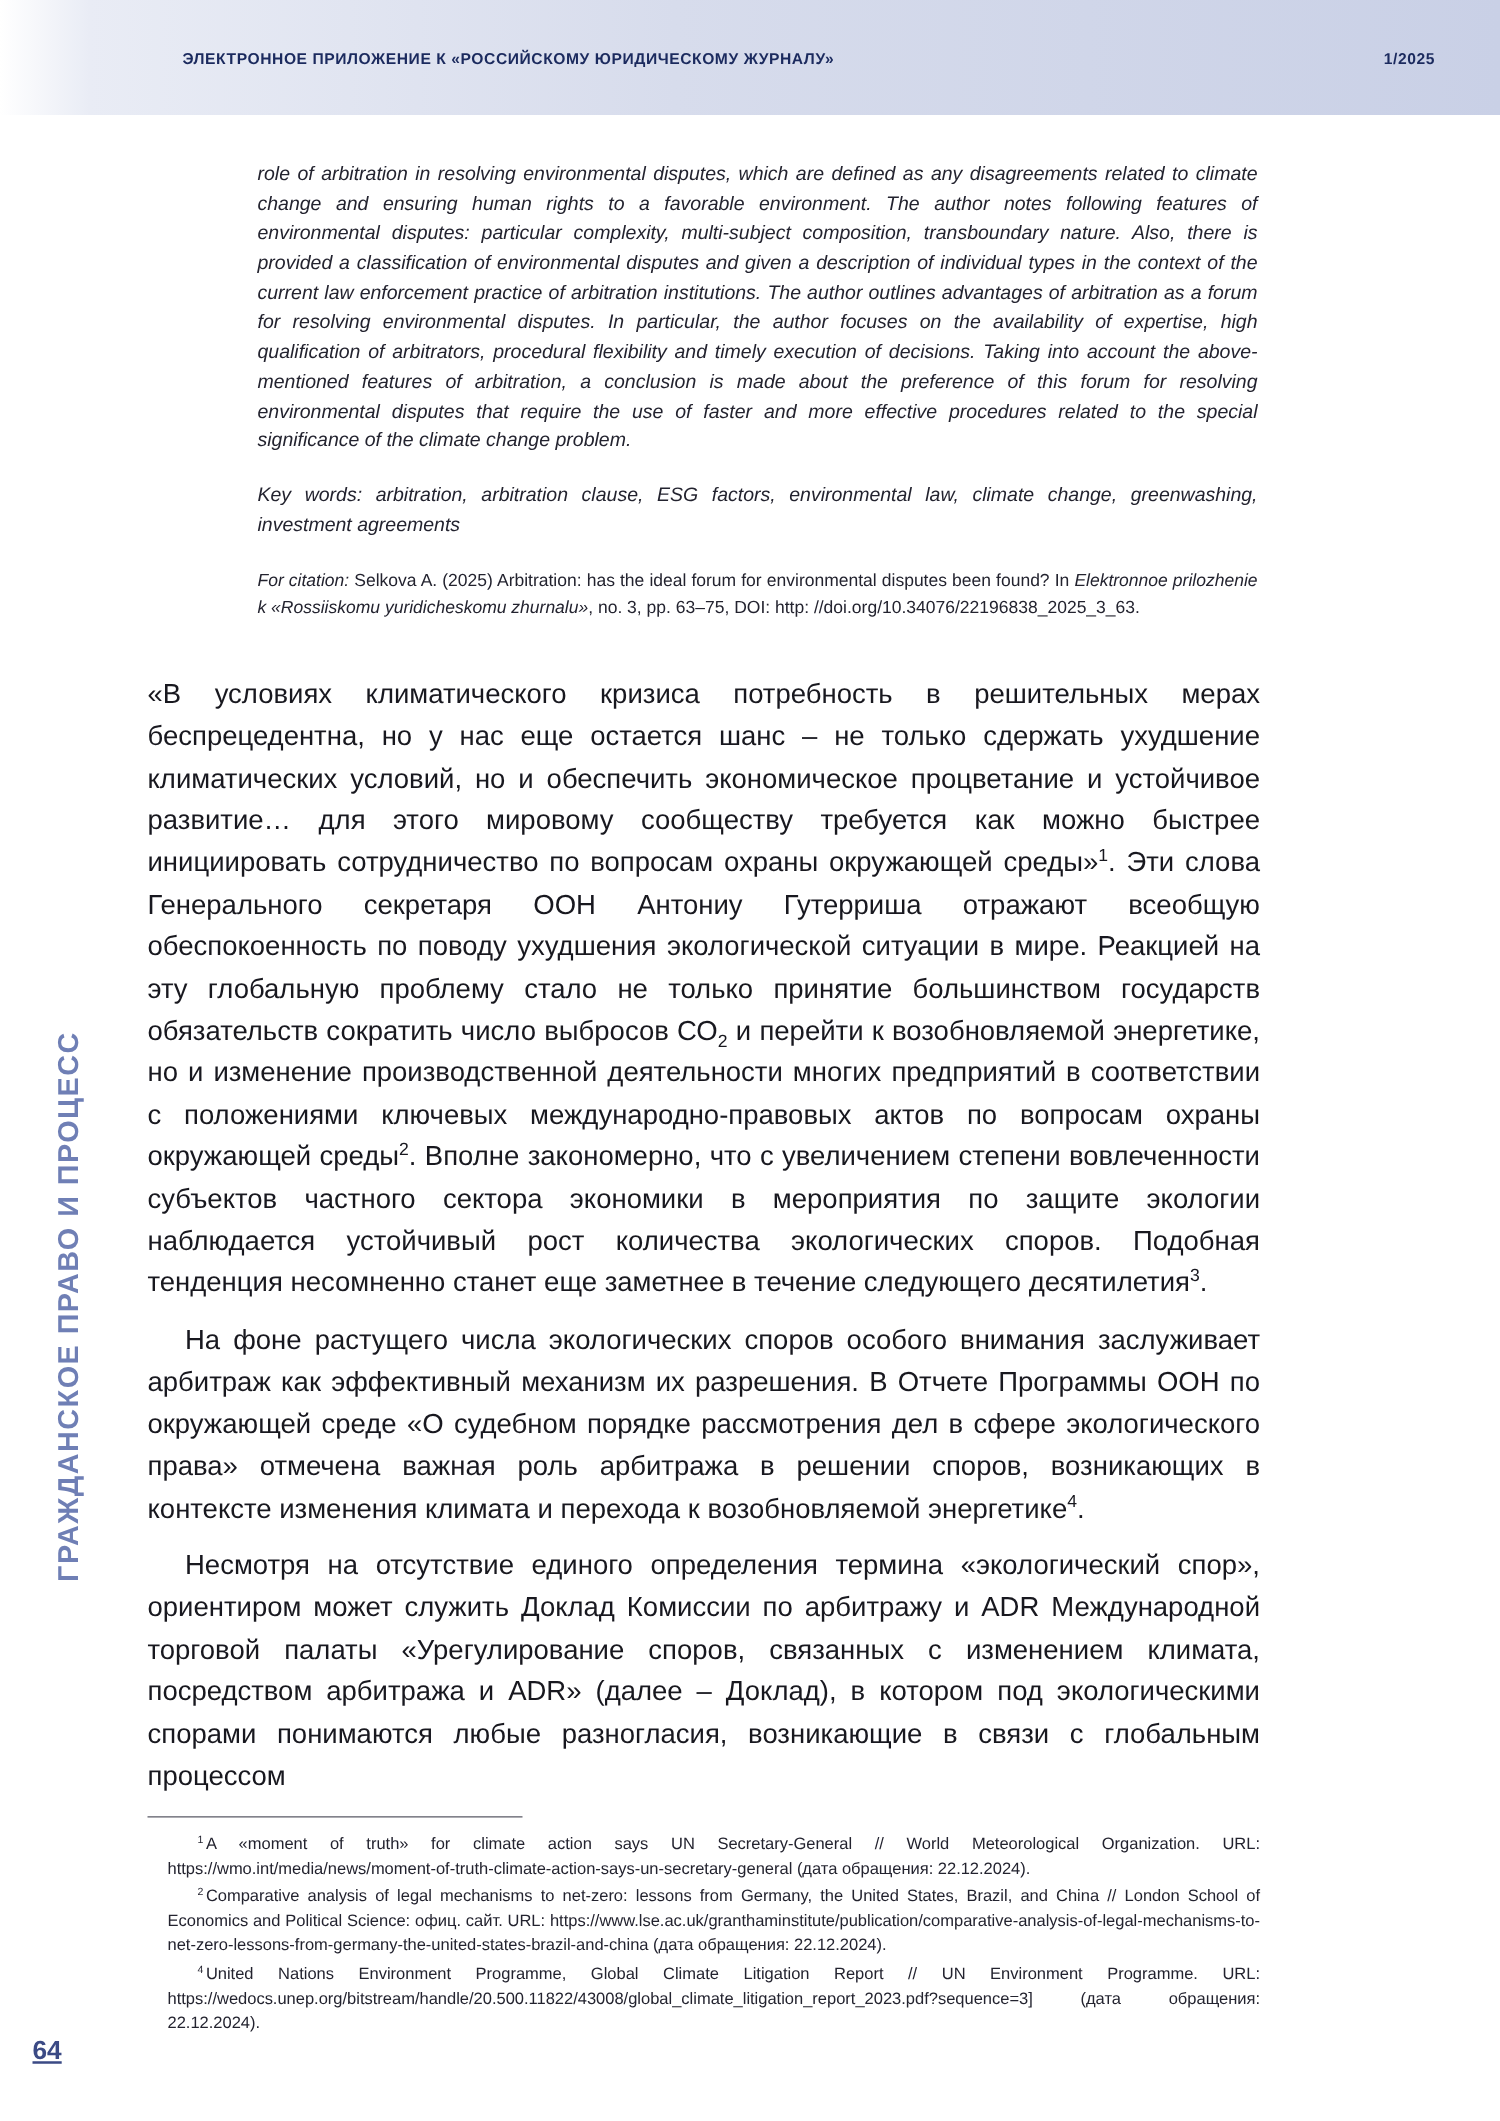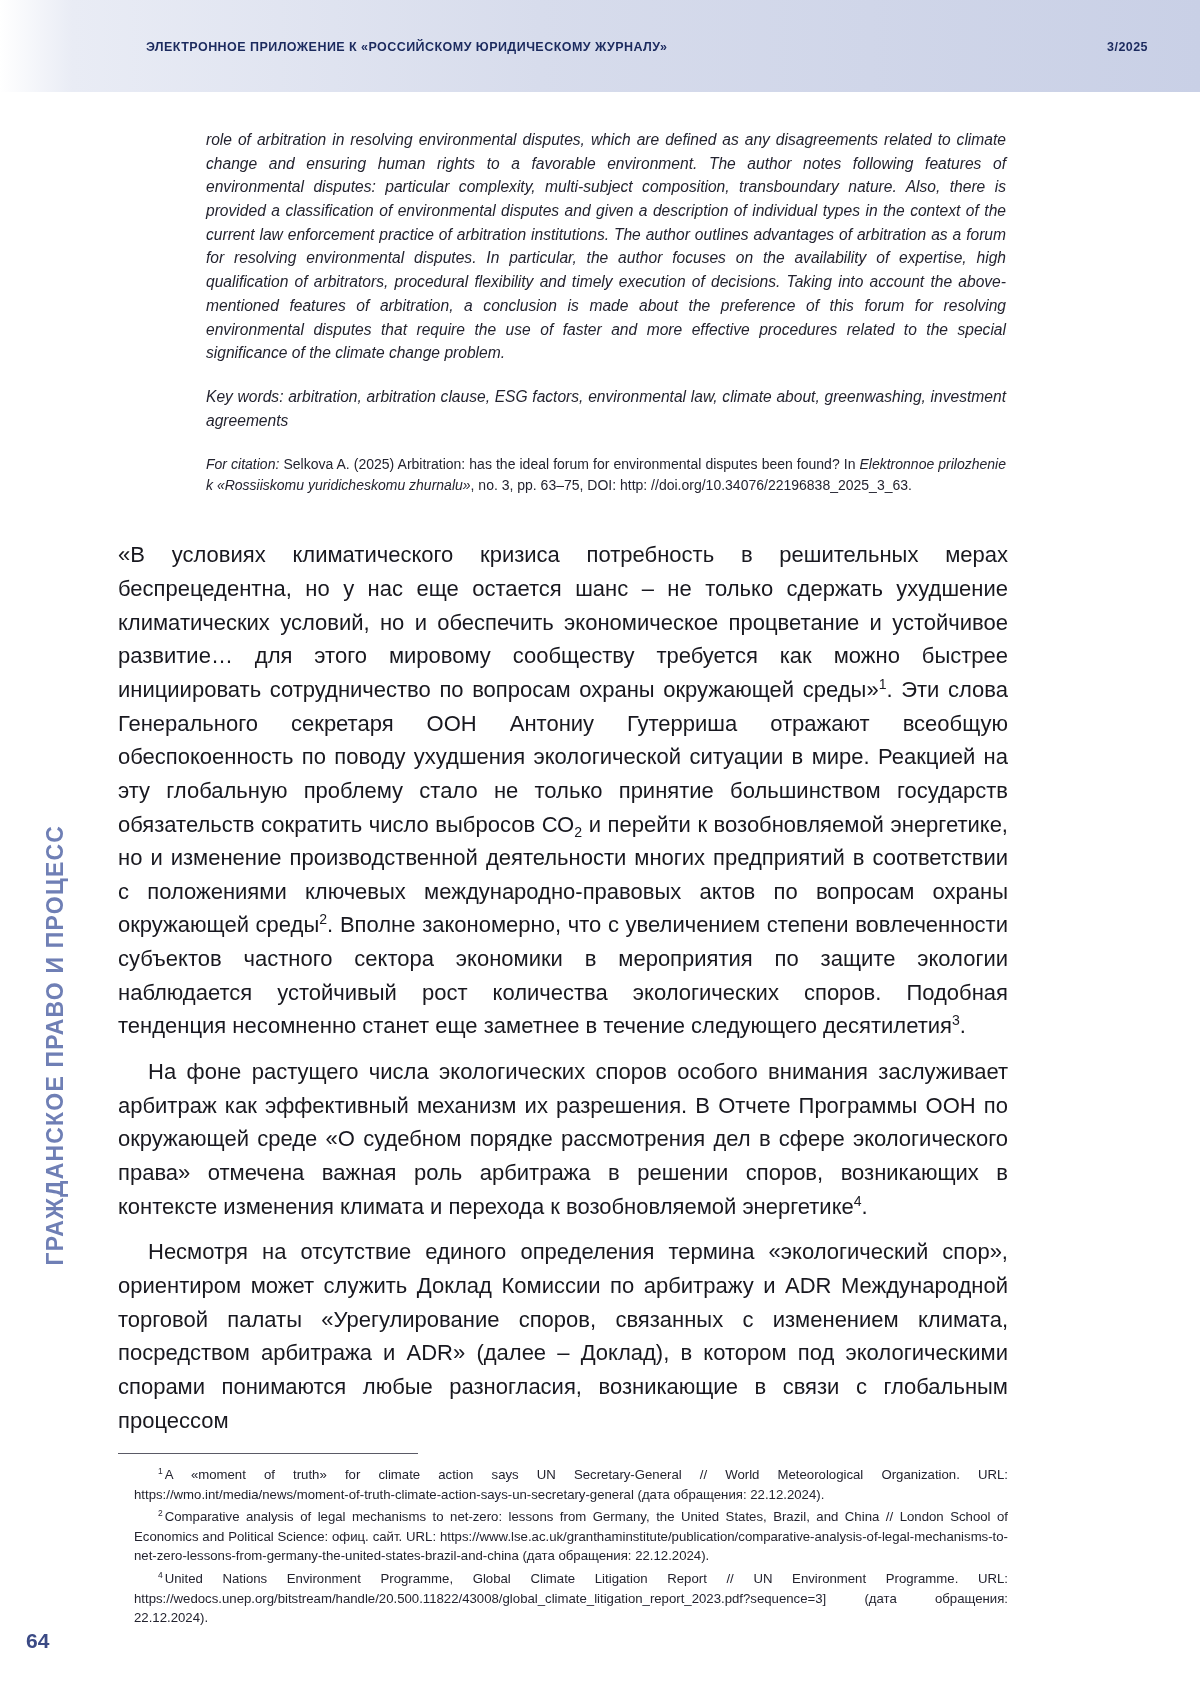--- a/index.html
+++ b/index.html
@@ -72,20 +72,21 @@
     color: #6f7fb5;
     white-space: nowrap;
   }
   .page-number {
     position: absolute;
     left: 26px;
     bottom: 44px;
     font-size: 21px;
     font-weight: bold;
     color: #3b4a85;
+    text-decoration: underline;
   }
 
   
   .content {
     position: absolute;
     left: 118px;
     top: 128px;
     width: 890px;
   }
 
@@ -165,34 +166,34 @@
   .footnotes p sup {
     margin-right: 2px;
   }
 </style>
 </head>
 <body>
 
 <div class="header-band">
   <div class="header-inner">
     <div class="header-title">ЭЛЕКТРОННОЕ ПРИЛОЖЕНИЕ К «РОССИЙСКОМУ ЮРИДИЧЕСКОМУ ЖУРНАЛУ»</div>
-    <div class="header-issue">3/2025</div>
+    <div class="header-issue">1/2025</div>
   </div>
 </div>
 
 <div class="side-rail">
   <div class="side-label">ГРАЖДАНСКОЕ ПРАВО И ПРОЦЕСС</div>
   <div class="page-number">64</div>
 </div>
 
 <div class="content">
 
   <div class="abstract">
     <p>role of arbitration in resolving environmental disputes, which are defined as any disagreements related to climate change and ensuring human rights to a favorable environment. The author notes following features of environmental disputes: particular complexity, multi-subject composition, transboundary nature. Also, there is provided a classification of environmental disputes and given a description of individual types in the context of the current law enforcement practice of arbitration institutions. The author outlines advantages of arbitration as a forum for resolving environmental disputes. In particular, the author focuses on the availability of expertise, high qualification of arbitrators, procedural flexibility and timely execution of decisions. Taking into account the above-mentioned features of arbitration, a conclusion is made about the preference of this forum for resolving environmental disputes that require the use of faster and more effective procedures related to the special significance of the climate change problem.</p>
-    <p class="keywords">Key words: arbitration, arbitration clause, ESG factors, environmental law, climate about, greenwashing, investment agreements</p>
+    <p class="keywords">Key words: arbitration, arbitration clause, ESG factors, environmental law, climate change, greenwashing, investment agreements</p>
   </div>
 
   <div class="citation">
     <span class="lbl">For citation:</span><span> Selkova A. (2025) Arbitration: has the ideal forum for environmental disputes been found? In </span><span class="src">Elektronnoe prilozhenie k «Rossiiskomu yuridicheskomu zhurnalu»</span><span>, no. 3, pp. 63–75, DOI: http: //doi.org/10.34076/22196838_2025_3_63.</span>
   </div>
 
   <div class="body-text">
     <p><span>«В условиях климатического кризиса потребность в решительных мерах беспрецедентна, но у нас еще остается шанс – не только сдержать ухудшение климатических условий, но и обеспечить экономическое процветание и устойчивое развитие… для этого мировому сообществу требуется как можно быстрее инициировать сотрудничество по вопросам охраны окружающей среды»</span><sup>1</sup><span>. Эти слова Генерального секретаря ООН Антониу Гутерриша отражают всеобщую обеспокоенность по поводу ухудшения экологической ситуации в мире. Реакцией на эту глобальную проблему стало не только принятие большинством государств обязательств сократить число выбросов СО</span><sub>2</sub><span> и перейти к возобновляемой энергетике, но и изменение производственной деятельности многих предприятий в соответствии с положениями ключевых международно-правовых актов по вопросам охраны окружающей среды</span><sup>2</sup><span>. Вполне закономерно, что с увеличением степени вовлеченности субъектов частного сектора экономики в мероприятия по защите экологии наблюдается устойчивый рост количества экологических споров. Подобная тенденция несомненно станет еще заметнее в течение следующего десятилетия</span><sup>3</sup><span>.</span></p>
 
     <p class="indent"><span>На фоне растущего числа экологических споров особого внимания заслуживает арбитраж как эффективный механизм их разрешения. В Отчете Программы ООН по окружающей среде «О судебном порядке рассмотрения дел в сфере экологического права» отмечена важная роль арбитража в решении споров, возникающих в контексте изменения климата и перехода к возобновляемой энергетике</span><sup>4</sup><span>.</span></p>

